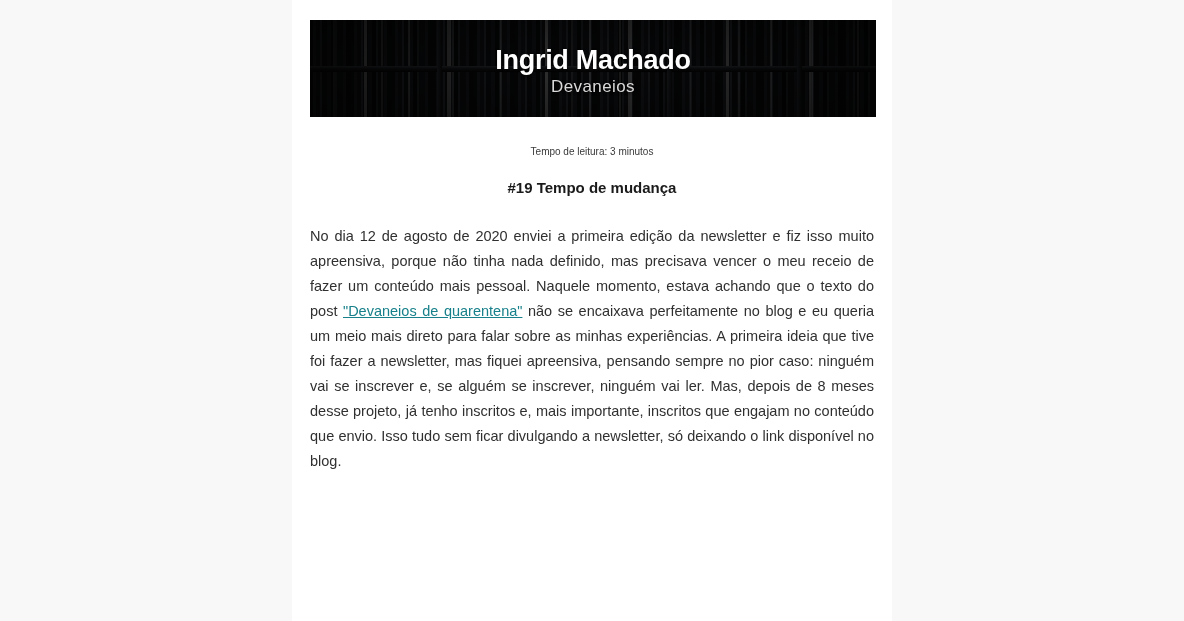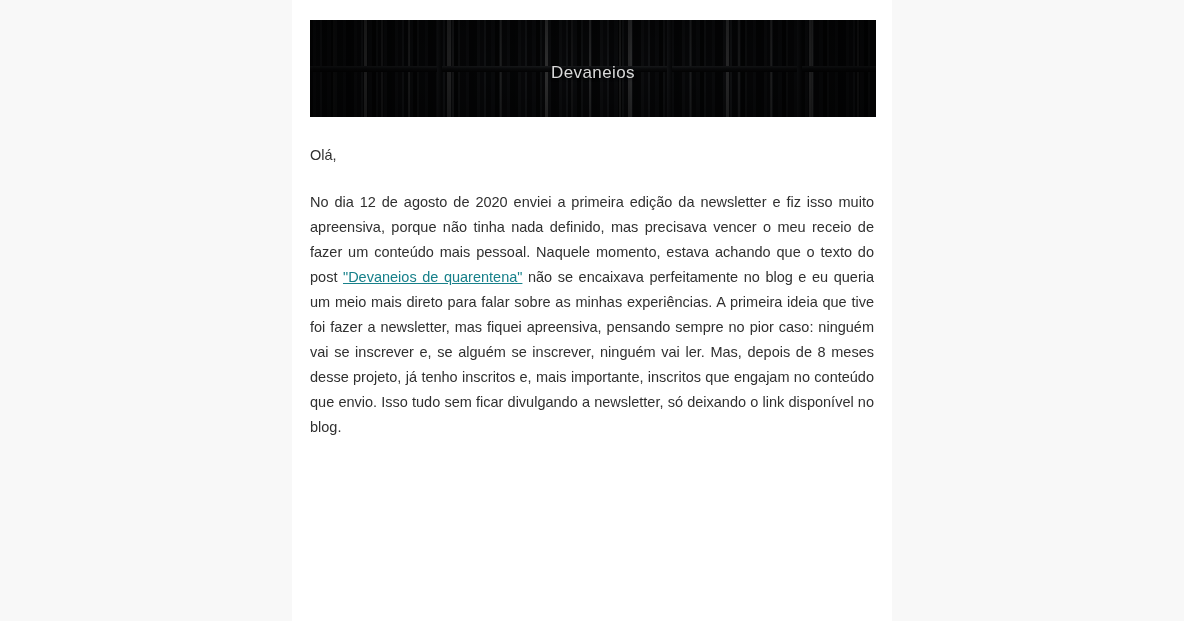--- a/index.html
+++ b/index.html
@@ -209,31 +209,33 @@
           <div class="books"></div>
           <div class="highlights"></div>
           <div class="highlights2"></div>
         </div>
         <div class="vert-post p1"></div>
         <div class="vert-post p2"></div>
         <div class="vert-post p3"></div>
       </div>
       <div class="banner-vignette"></div>
       <div class="banner-text">
+        <div class="banner-title">Ingrid Machado</div>
         <div class="banner-subtitle">Devaneios</div>
       </div>
     </div>
 
     <div class="content">
 
-
+      <div class="reading-time">Tempo de leitura: 3 minutos</div>
+
+      <h1 class="issue-title">#19 Tempo de mudança</h1>
 
       <div class="body-copy">
 
-        <p class="para greeting">Olá,</p>
 
 
         <p class="para"><span>No dia 12 de agosto de 2020 enviei a primeira edição da newsletter e fiz isso muito apreensiva, porque não tinha nada definido, mas precisava vencer o meu receio de fazer um conteúdo mais pessoal. Naquele momento, estava achando que o texto do post </span><a class="inline-link" href="#">"Devaneios de quarentena"</a><span> não se encaixava perfeitamente no blog e eu queria um meio mais direto para falar sobre as minhas experiências. A primeira ideia que tive foi fazer a newsletter, mas fiquei apreensiva, pensando sempre no pior caso: ninguém vai se inscrever e, se alguém se inscrever, ninguém vai ler. Mas, depois de 8 meses desse projeto, já tenho inscritos e, mais importante, inscritos que engajam no conteúdo que envio. Isso tudo sem ficar divulgando a newsletter, só deixando o link disponível no blog.</span></p>
 
       </div>
     </div>
   </div>
 </div>
 
 </body></html>

